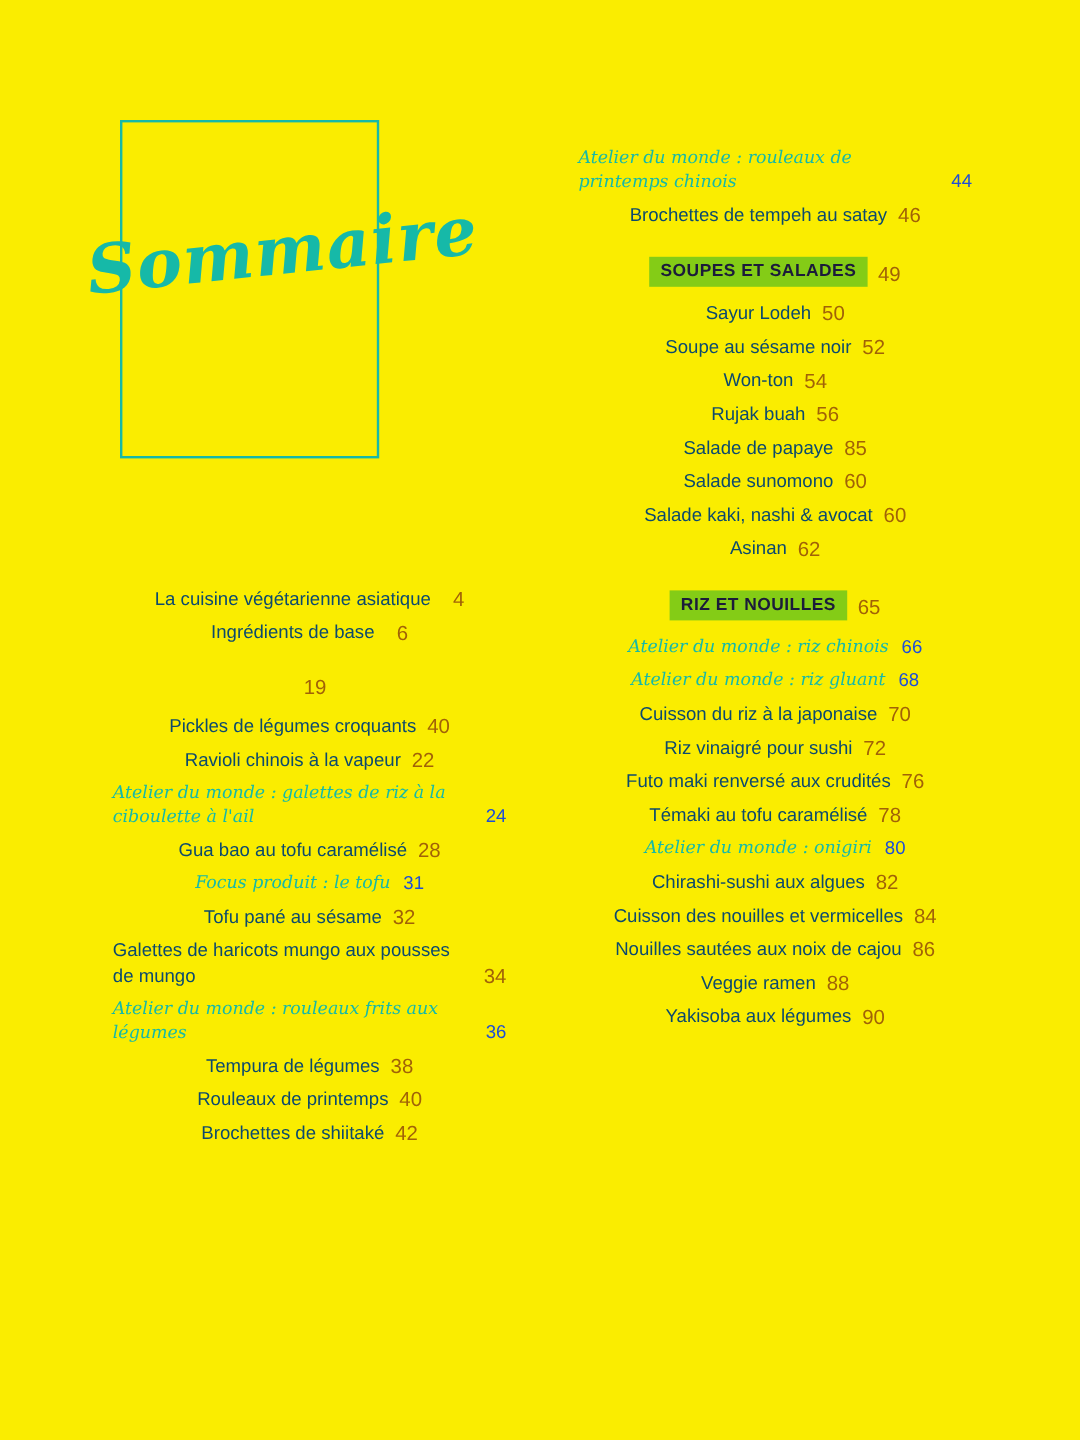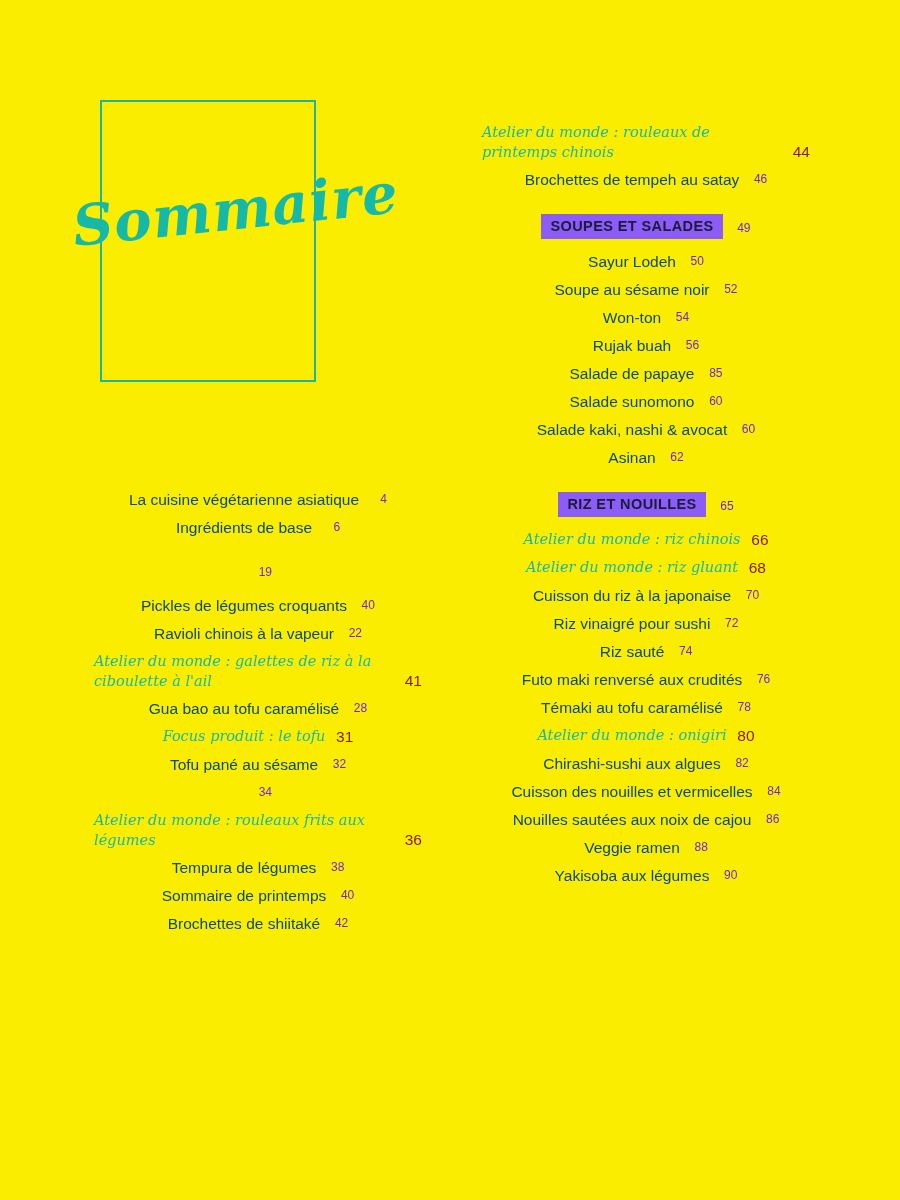--- a/index.html
+++ b/index.html
@@ -60,54 +60,54 @@
     justify-content: center;
     margin-bottom: 7px;
   }
   .entry .txt {
     font-size: 15.5px;
     line-height: 21px;
     color: #0c4a6e;
     max-width: 300px;
   }
   .entry .pg {
-    font-size: 12px;
+    font-size: 17px;
     line-height: 21px;
-    color: #6d28d9;
+    color: #a16207;
     text-align: right;
     min-width: 28px;
     align-self: flex-end;
   }
 
   
   .entry.teal .txt,
   .entry.teal .pg {
     color: #16b9a8;
   }
   .entry.teal .txt {
     font-family: "DejaVu Serif", serif;
     font-style: italic;
     font-size: 14.5px;
     line-height: 20px;
   }
   .entry.teal .pg {
-    color: #7f1d1d;
+    color: #1d4ed8;
     font-family: "Liberation Sans", sans-serif;
     font-style: normal;
     font-size: 15.5px;
   }
 
   
   .entry.section {
     margin-top: 24px;
     margin-bottom: 12px;
     align-items: center;
   }
   .entry.section .txt {
-    background: #8b5cf6;
+    background: #84cc16;
     color: #1b1b3a;
     font-weight: bold;
     font-size: 14.5px;
     letter-spacing: 0.4px;
     padding: 3px 9px 4px 9px;
     display: inline-block;
     line-height: 18px;
   }
   .entry.section .pg {
     font-weight: normal;
@@ -136,47 +136,48 @@
       <div class="entry">
         <div class="txt">Pickles de légumes croquants</div>
         <div class="pg">40</div>
       </div>
       <div class="entry">
         <div class="txt">Ravioli chinois à la vapeur</div>
         <div class="pg">22</div>
       </div>
       <div class="entry teal">
         <div class="txt">Atelier du monde : galettes de riz à la ciboulette à l'ail</div>
-        <div class="pg">41</div>
+        <div class="pg">24</div>
       </div>
       <div class="entry">
         <div class="txt">Gua bao au tofu caramélisé</div>
         <div class="pg">28</div>
       </div>
       <div class="entry teal">
         <div class="txt">Focus produit : le tofu</div>
         <div class="pg">31</div>
       </div>
       <div class="entry">
         <div class="txt">Tofu pané au sésame</div>
         <div class="pg">32</div>
       </div>
       <div class="entry">
+        <div class="txt">Galettes de haricots mungo aux pousses de mungo</div>
         <div class="pg">34</div>
       </div>
       <div class="entry teal">
         <div class="txt">Atelier du monde : rouleaux frits aux légumes</div>
         <div class="pg">36</div>
       </div>
       <div class="entry">
         <div class="txt">Tempura de légumes</div>
         <div class="pg">38</div>
       </div>
       <div class="entry">
-        <div class="txt">Sommaire de printemps</div>
+        <div class="txt">Rouleaux de printemps</div>
         <div class="pg">40</div>
       </div>
       <div class="entry">
         <div class="txt">Brochettes de shiitaké</div>
         <div class="pg">42</div>
       </div>
     </div>
   <div class="col col-right">
       <div class="entry teal">
         <div class="txt">Atelier du monde : rouleaux de printemps chinois</div>
@@ -236,24 +237,20 @@
       </div>
       <div class="entry">
         <div class="txt">Cuisson du riz à la japonaise</div>
         <div class="pg">70</div>
       </div>
       <div class="entry">
         <div class="txt">Riz vinaigré pour sushi</div>
         <div class="pg">72</div>
       </div>
       <div class="entry">
-        <div class="txt">Riz sauté</div>
-        <div class="pg">74</div>
-      </div>
-      <div class="entry">
         <div class="txt">Futo maki renversé aux crudités</div>
         <div class="pg">76</div>
       </div>
       <div class="entry">
         <div class="txt">Témaki au tofu caramélisé</div>
         <div class="pg">78</div>
       </div>
       <div class="entry teal">
         <div class="txt">Atelier du monde : onigiri</div>
         <div class="pg">80</div>

